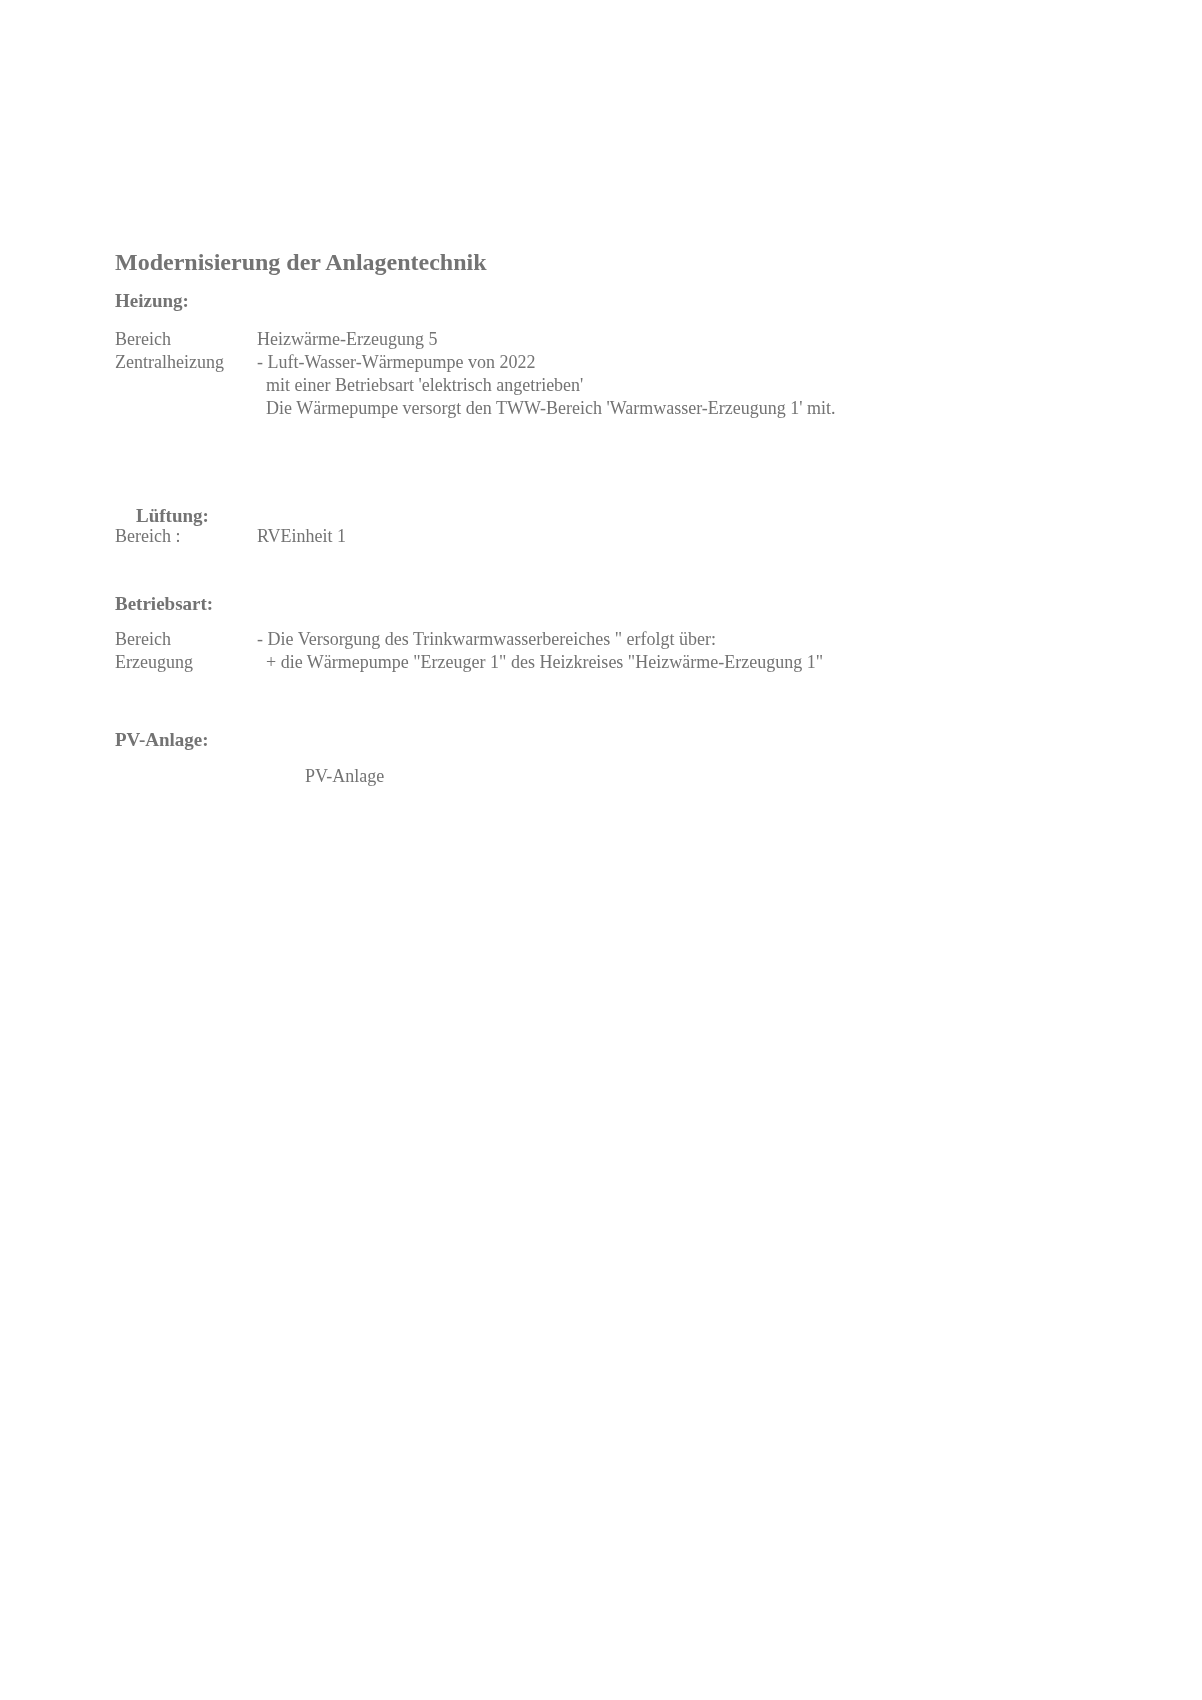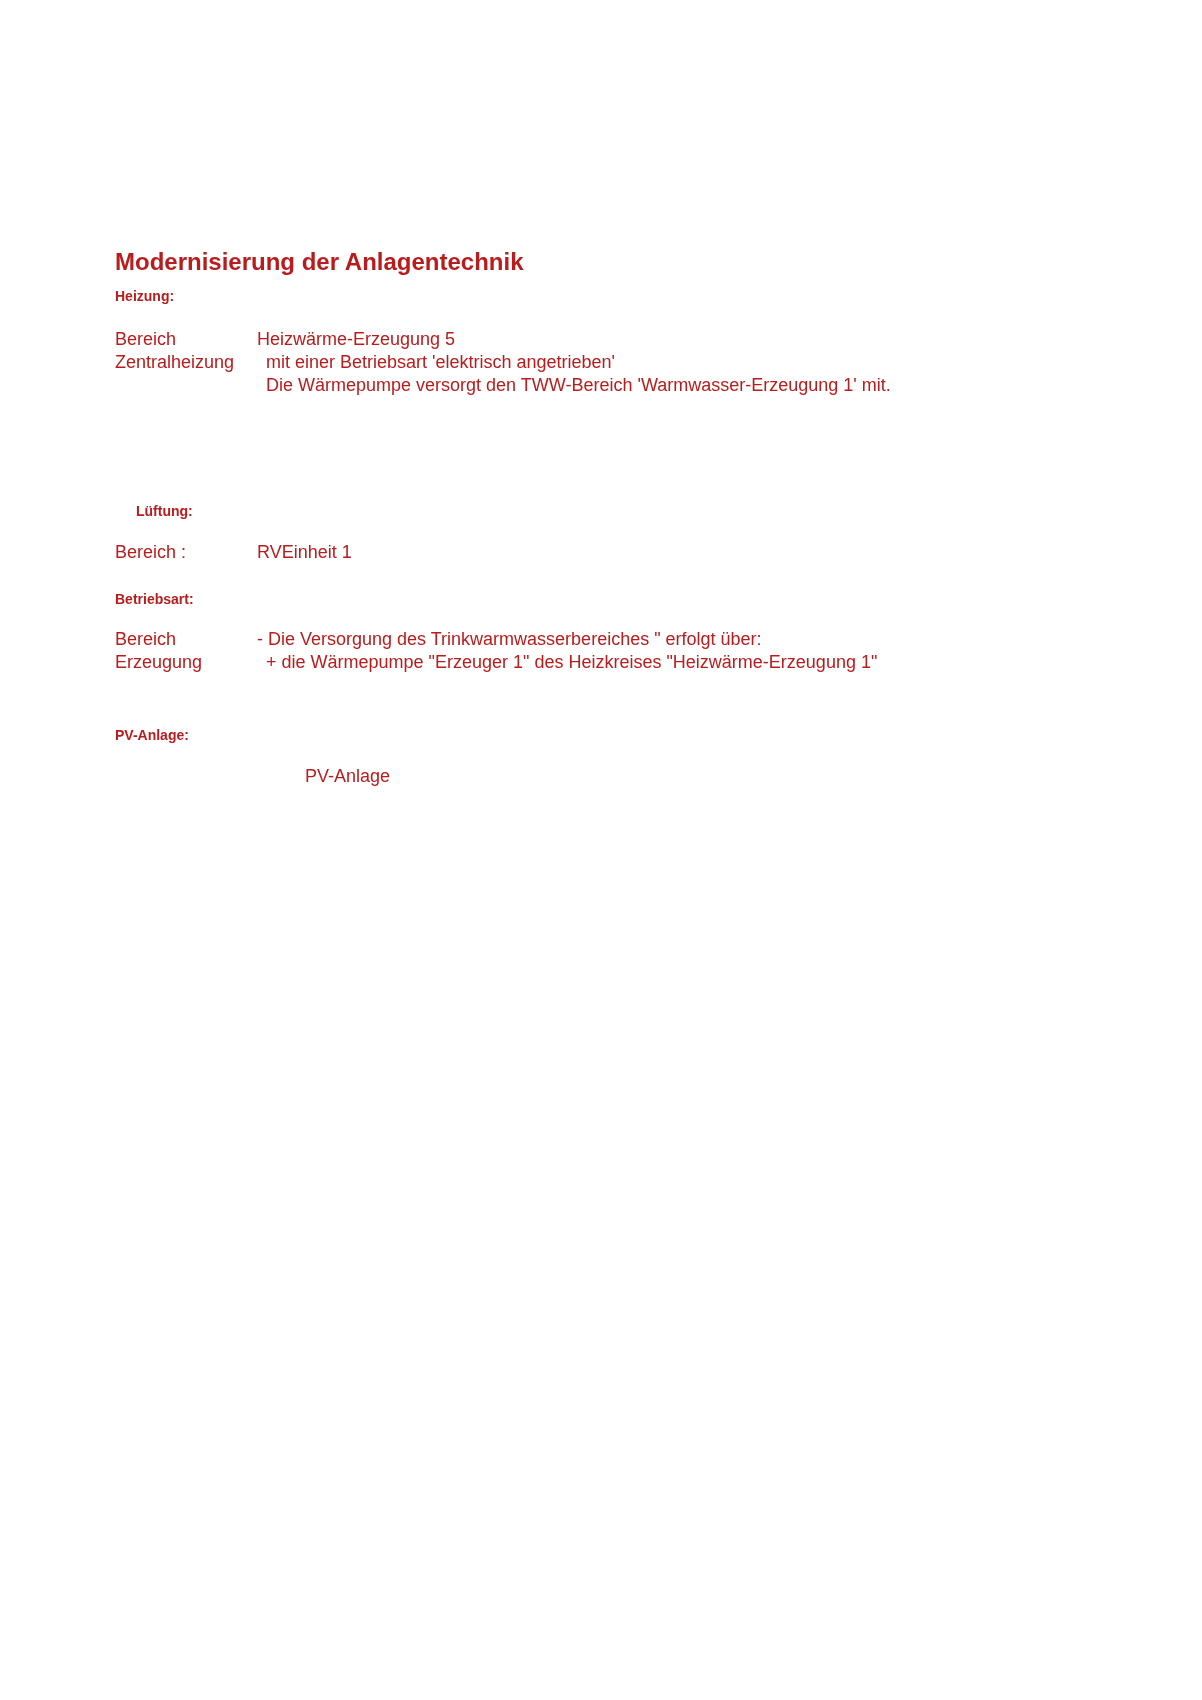--- a/index.html
+++ b/index.html
@@ -5,52 +5,52 @@
   html, body {
     margin: 0;
     padding: 0;
     background: #ffffff;
   }
   .page {
     position: relative;
     width: 976px;
     height: 1700px;
     background: #ffffff;
-    font-family: Liberation Sans, sans-serif;
-    color: #b91c1c;
+    font-family: Liberation Serif, serif;
+    color: #737373;
     overflow: hidden;
   }
   .abs { position: absolute; left: 115px; }
 
   .doc-title {
     top: 232px;
     font-size: 24px;
     line-height: 28px;
     font-weight: bold;
     white-space: nowrap;
   }
   .section-heading {
-    font-size: 14px;
+    font-size: 19px;
     line-height: 23px;
     font-weight: bold;
     white-space: nowrap;
   }
   .h-heizung    { top: 273px; }
   .h-lueftung   { top: 488px; margin-left: 21px; }
   .h-warmwasser { top: 576px; }
   .h-pv         { top: 712px; }
 
   .kv-row {
     display: grid;
     grid-template-columns: 142px auto;
     font-size: 18px;
     line-height: 23px;
   }
   .r-heizung    { top: 328px; }
-  .r-lueftung   { top: 525px; margin-top: 16px; }
+  .r-lueftung   { top: 525px; }
   .r-warmwasser { top: 628px; }
   .r-pv         { top: 765px; gap: 48px; }
 
   .label-col div, .value-col div { white-space: nowrap; }
   .value-col .cont { padding-left: 9px; }
 </style>
 </head>
 <body>
 
 <div class="page">
@@ -59,20 +59,21 @@
 
   <h2 class="abs section-heading h-heizung">Heizung:</h2>
 
   <div class="abs kv-row r-heizung">
     <div class="label-col">
       <div>Bereich</div>
       <div>Zentralheizung</div>
     </div>
     <div class="value-col">
       <div>Heizwärme-Erzeugung 5</div>
+      <div>- Luft-Wasser-Wärmepumpe von 2022</div>
       <div class="cont">mit einer Betriebsart 'elektrisch angetrieben'</div>
       <div class="cont">Die Wärmepumpe versorgt den TWW-Bereich 'Warmwasser-Erzeugung 1' mit.</div>
     </div>
   </div>
 
   <h2 class="abs section-heading h-lueftung">Lüftung:</h2>
 
   <div class="abs kv-row r-lueftung">
     <div class="label-col">
       <div>Bereich :</div>

